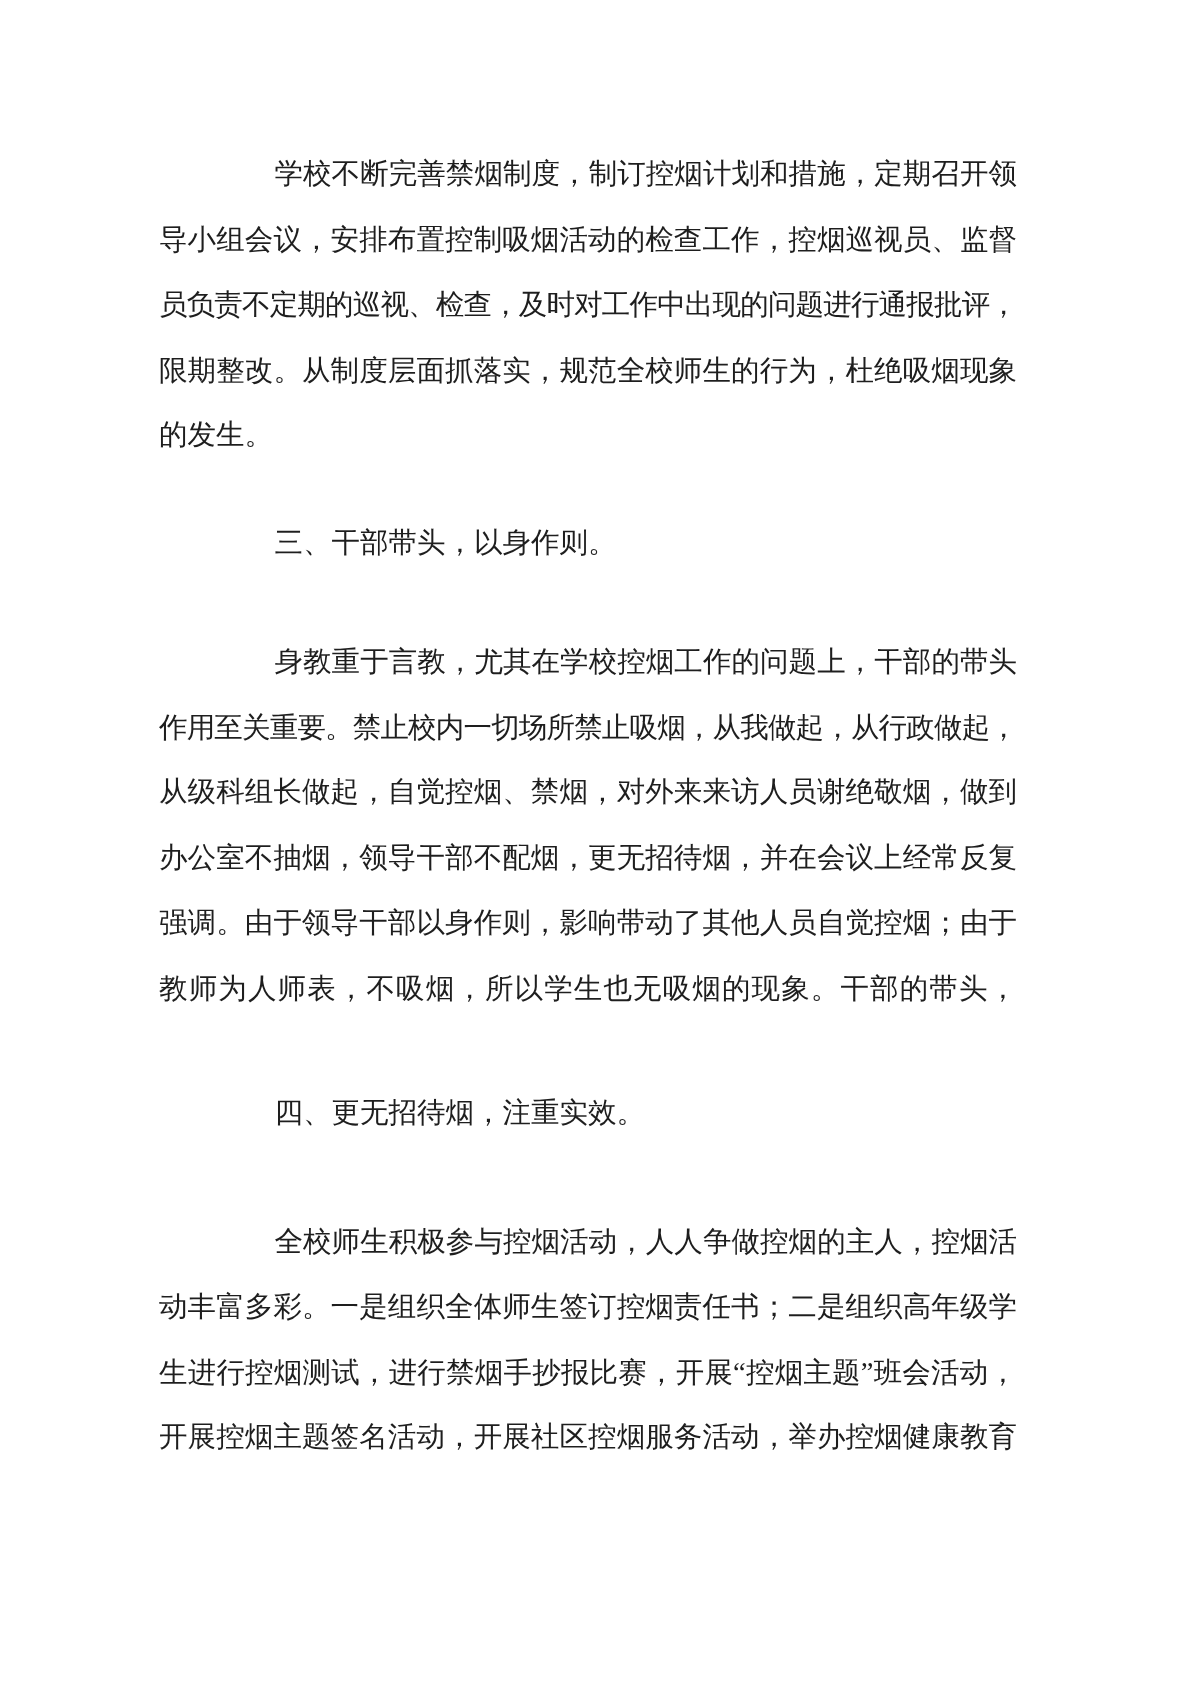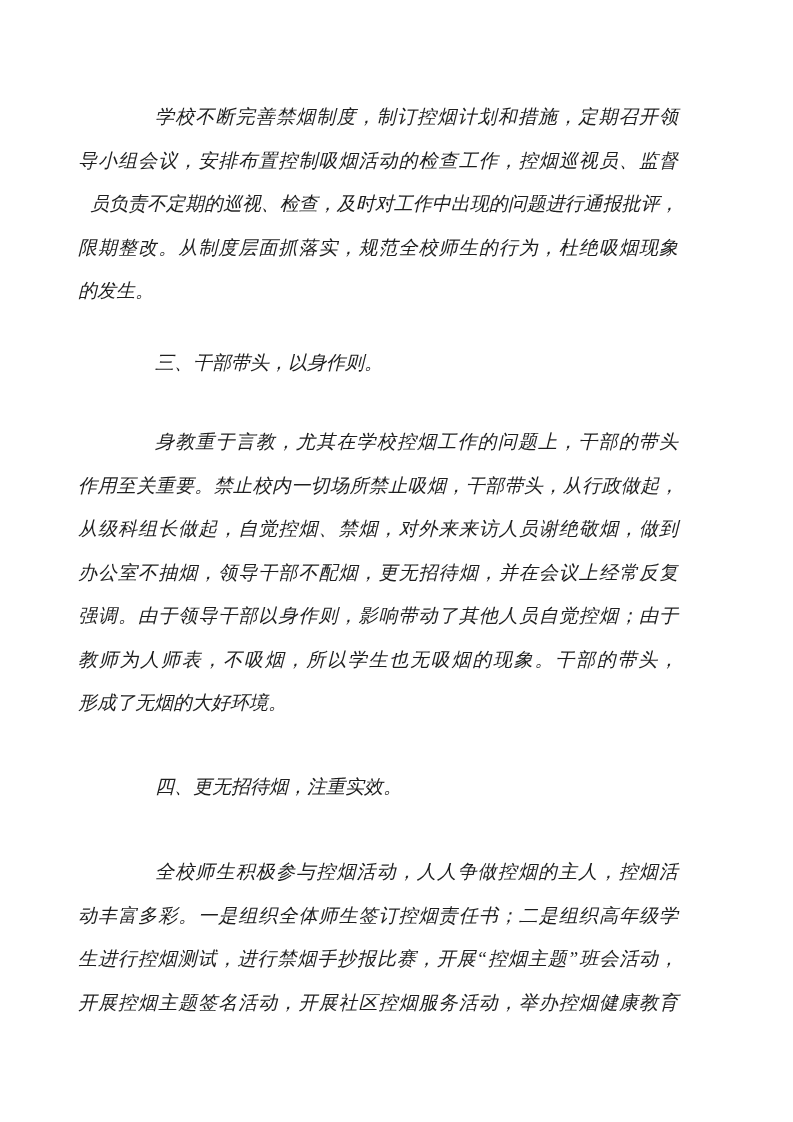--- a/index.html
+++ b/index.html
@@ -10,22 +10,21 @@
   .page {
     position: relative;
     width: 793px;
     height: 1122px;
     background: #ffffff;
     overflow: hidden;
     font-family: "Liberation Serif", "DejaVu Serif", serif;
     color: #1e1e1e;
   }
   .doc-body {
-    padding: 95px 115px 0 78px; 
-    font-style: italic;
+    padding: 95px 115px 0 106px; 
   }
   .block {
     margin: 0;
     font-size: 19px;
     line-height: 43.5px;
   }
   
   .block-1 { margin-top: 28px; }
   .block-2 { margin-top: 36px; }
   .block-3 { margin-top: 40px; }
@@ -49,35 +48,34 @@
   }
 </style>
 </head>
 <body>
 
 <div class="page">
   <div class="doc-body" style="color: rgb(30, 30, 30);">
       <div class="block block-0">
         <div class="text-line line-first">学校不断完善禁烟制度，制订控烟计划和措施，定期召开领</div>
         <div class="text-line">导小组会议，安排布置控制吸烟活动的检查工作，控烟巡视员、监督</div>
-        <div class="text-line" style="letter-spacing: -0.55px; margin-left: 12px;">员负责不定期的巡视、检查，及时对工作中出现的问题进行通报批评，</div>
+        <div class="text-line" style="letter-spacing: -0.55px;">员负责不定期的巡视、检查，及时对工作中出现的问题进行通报批评，</div>
         <div class="text-line">限期整改。从制度层面抓落实，规范全校师生的行为，杜绝吸烟现象</div>
         <div class="text-line line-last">的发生。</div>
       </div>
       <div class="block block-1">
         <div class="heading-line">三、干部带头，以身作则。</div>
       </div>
       <div class="block block-2">
         <div class="text-line line-first">身教重于言教，尤其在学校控烟工作的问题上，干部的带头</div>
-        <div class="text-line" style="letter-spacing: -0.55px;">作用至关重要。禁止校内一切场所禁止吸烟，干部带头，从行政做起，</div>
+        <div class="text-line" style="letter-spacing: -0.55px;">作用至关重要。禁止校内一切场所禁止吸烟，从我做起，从行政做起，</div>
         <div class="text-line">从级科组长做起，自觉控烟、禁烟，对外来来访人员谢绝敬烟，做到</div>
         <div class="text-line">办公室不抽烟，领导干部不配烟，更无招待烟，并在会议上经常反复</div>
         <div class="text-line">强调。由于领导干部以身作则，影响带动了其他人员自觉控烟；由于</div>
         <div class="text-line">教师为人师表，不吸烟，所以学生也无吸烟的现象。干部的带头，</div>
-        <div class="text-line line-last">形成了无烟的大好环境。</div>
       </div>
       <div class="block block-3">
         <div class="heading-line">四、更无招待烟，注重实效。</div>
       </div>
       <div class="block block-4">
         <div class="text-line line-first">全校师生积极参与控烟活动，人人争做控烟的主人，控烟活</div>
         <div class="text-line">动丰富多彩。一是组织全体师生签订控烟责任书；二是组织高年级学</div>
         <div class="text-line">生进行控烟测试，进行禁烟手抄报比赛，开展“控烟主题”班会活动，</div>
         <div class="text-line">开展控烟主题签名活动，开展社区控烟服务活动，举办控烟健康教育</div>
       </div>

